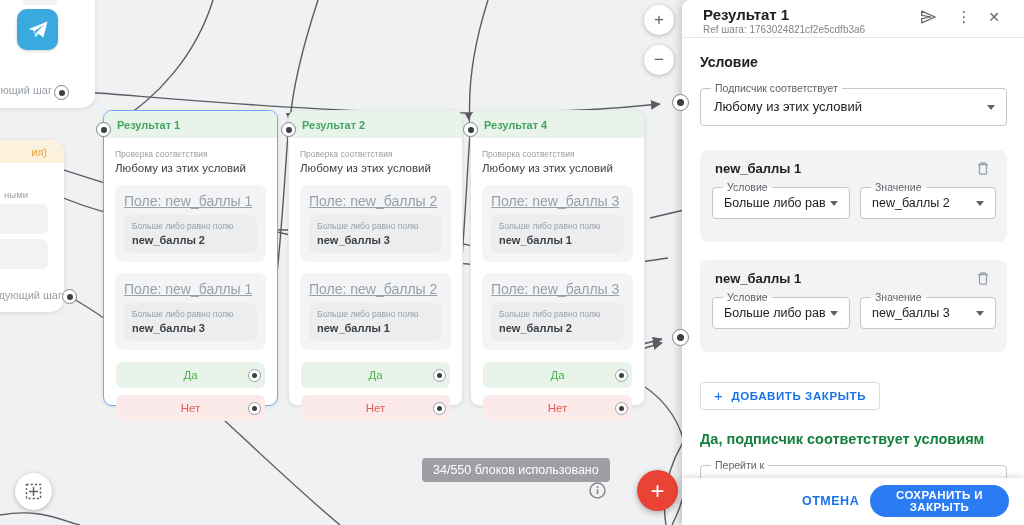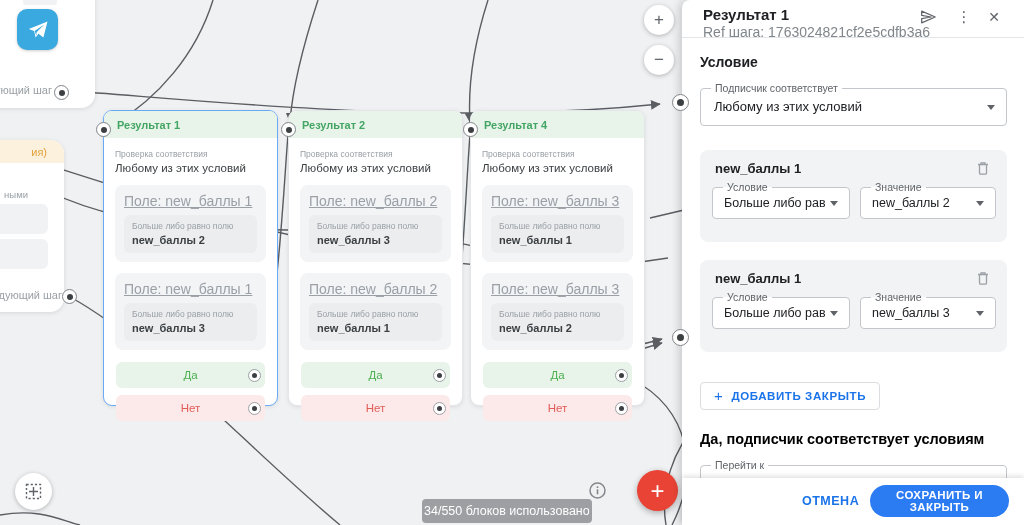--- a/index.html
+++ b/index.html
@@ -49,33 +49,33 @@
     display:flex; align-items:center; justify-content:flex-end; padding-right:17px;
     font-size:11px; color:#e3a23c; border-radius:14px 14px 0 0; }
   .gbox { position:absolute; left:12px; width:81px; height:30px; background:#f1f2f4; border-radius:6px; }
 
   
   .circle-btn { position:absolute; background:#fff; border-radius:50%; box-shadow:0 1px 4px rgba(60,64,67,.35);
     display:flex; align-items:center; justify-content:center; color:#5f6368; z-index:4; cursor:pointer; }
   .zoomin  { left:644px; top:5px;  width:30px; height:30px; font-size:17px; }
   .zoomout { left:644px; top:45px; width:30px; height:30px; font-size:17px; }
   .fitbtn  { left:15px; top:473px; width:37px; height:37px; }
-  .usage-badge { position:absolute; left:422px; top:499px; height:24px; line-height:24px; padding:0 2px;
+  .usage-badge { position:absolute; left:422px; top:458px; height:24px; line-height:24px; padding:0 11px;
     background:#9d9fa3; color:#fff; font-size:12.5px; border-radius:4px; z-index:4; }
   .info-i { position:absolute; left:588px; top:481px; width:19px; height:19px; color:#84888c; z-index:4; }
   .fab { position:absolute; left:637px; top:470px; width:41px; height:41px; border-radius:50%;
     background:#e94335; color:#fff; font-size:24px; font-weight:300; display:flex; align-items:center; justify-content:center;
     box-shadow:0 2px 6px rgba(0,0,0,.3); z-index:4; cursor:pointer; }
 
   
   .panel { position:absolute; left:682px; top:0; width:342px; height:525px; background:#fff;
     border-radius:8px 0 0 0; box-shadow:-3px 0 8px rgba(0,0,0,.16); z-index:5; }
   .p-head { position:relative; height:38px; border-bottom:1px solid #e4e6e9; }
   .p-title { position:absolute; left:21px; top:6px; font-size:15px; font-weight:bold; color:#202124; }
-  .p-ref { position:absolute; left:21px; top:24px; font-size:14px; color:#80868b; }
+  .p-ref { position:absolute; left:21px; top:24px; font-size:10px; color:#80868b; }
   .p-ico { position:absolute; top:7px; width:20px; height:20px; display:flex; align-items:center; justify-content:center;
     color:#5f6368; cursor:pointer; }
   .p-send { left:236px; } .p-kebab { left:272px; font-size:15px; letter-spacing:0; } .p-close { left:302px; font-size:14px; }
   .p-section { margin:16px 18px 0 18px; font-size:14px; font-weight:bold; color:#202124; }
   .fl-field { position:relative; border:1px solid #c3c7cb; border-radius:4px; background:#fff; }
   .fl-label { position:absolute; top:-7px; left:10px; padding:0 4px; font-size:10.5px; color:#5f6368; background:#fff; white-space:nowrap; }
   .fl-value { font-size:13px; color:#202124; white-space:nowrap; overflow:hidden; }
   .caret { position:absolute; right:11px; top:50%; margin-top:-2px; width:0; height:0;
     border-left:4.5px solid transparent; border-right:4.5px solid transparent; border-top:5px solid #5f6368; }
   .match-select { margin:18px 17px 0 18px; height:38px; }
@@ -86,21 +86,21 @@
   .pcond-trash { position:absolute; right:14px; top:9px; width:18px; height:18px; color:#9aa0a6; cursor:pointer; }
   .pcond-row { position:absolute; left:12px; right:11px; top:37px; display:flex; gap:10px; }
   .pcond-row .fl-field { height:32px; background:#fff; }
   .pcond-row .fl-label { background:#f7f8f9; background:linear-gradient(#f1f3f4 50%, #fff 50%); }
   .op-select { width:138px; } .val-select { width:136px; }
   .pcond-row .fl-value { margin:8px 24px 0 11px; font-size:12.5px; }
   .add-cond { margin:30px 0 0 18px; display:inline-flex; align-items:center; gap:8px; height:28px; padding:0 13px;
     border:1px solid #dadce0; border-radius:4px; background:#fff; color:#1a73e8; font-size:11.5px; font-weight:bold;
     letter-spacing:.6px; cursor:pointer; }
   .add-plus { font-size:15px; font-weight:normal; margin-top:-1px; }
-  .yes-heading { margin:21px 18px 0 18px; font-size:14.5px; font-weight:bold; color:#000000; }
+  .yes-heading { margin:21px 18px 0 18px; font-size:14.5px; font-weight:bold; color:#15803d; }
   .goto-field { margin:18px 17px 0 18px; height:38px; }
   .p-footer { position:absolute; left:0; bottom:0; width:100%; height:47px; background:#fff;
     box-shadow:0 -2px 5px rgba(0,0,0,.12); z-index:7; }
   .cancel-btn { position:absolute; left:120px; top:16px; font-size:12.5px; font-weight:bold; letter-spacing:.5px;
     color:#1a73e8; cursor:pointer; background:none; border:none; }
   .save-btn { position:absolute; right:15px; top:7px; width:139px; height:32px; background:#2b7bf3; color:#fff;
     border:none; border-radius:16px; font-size:11.5px; font-weight:bold; letter-spacing:.4px; cursor:pointer;
     font-family:inherit; }
 </style>
 </head>

